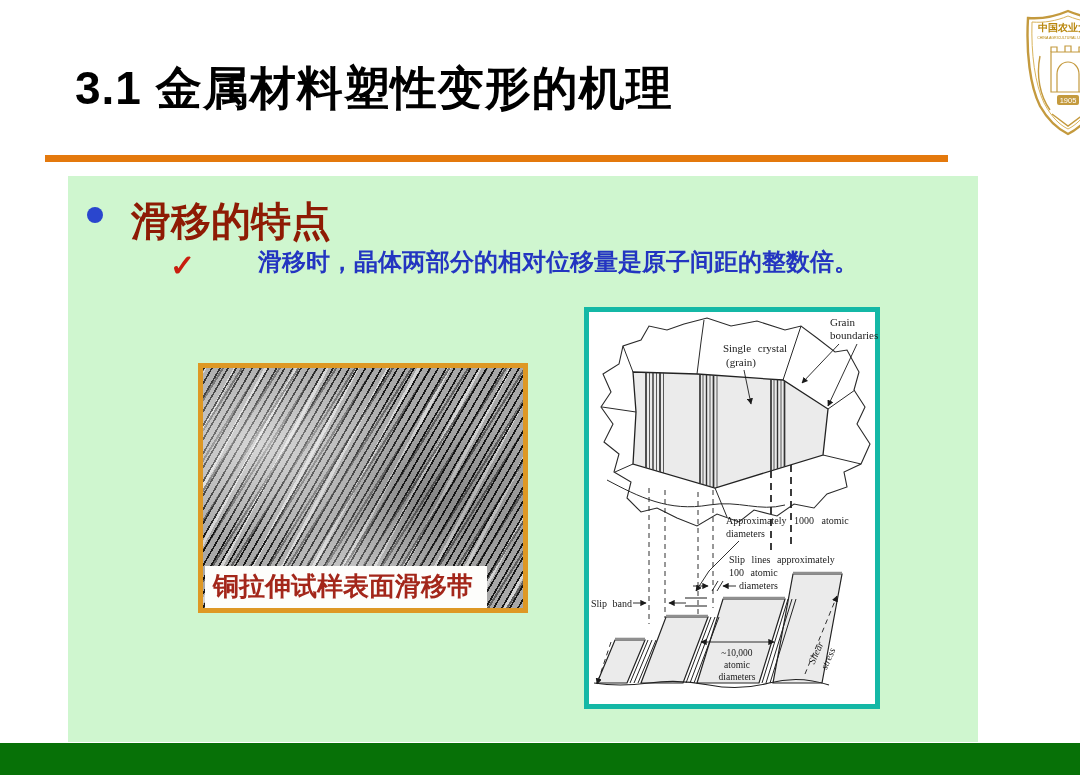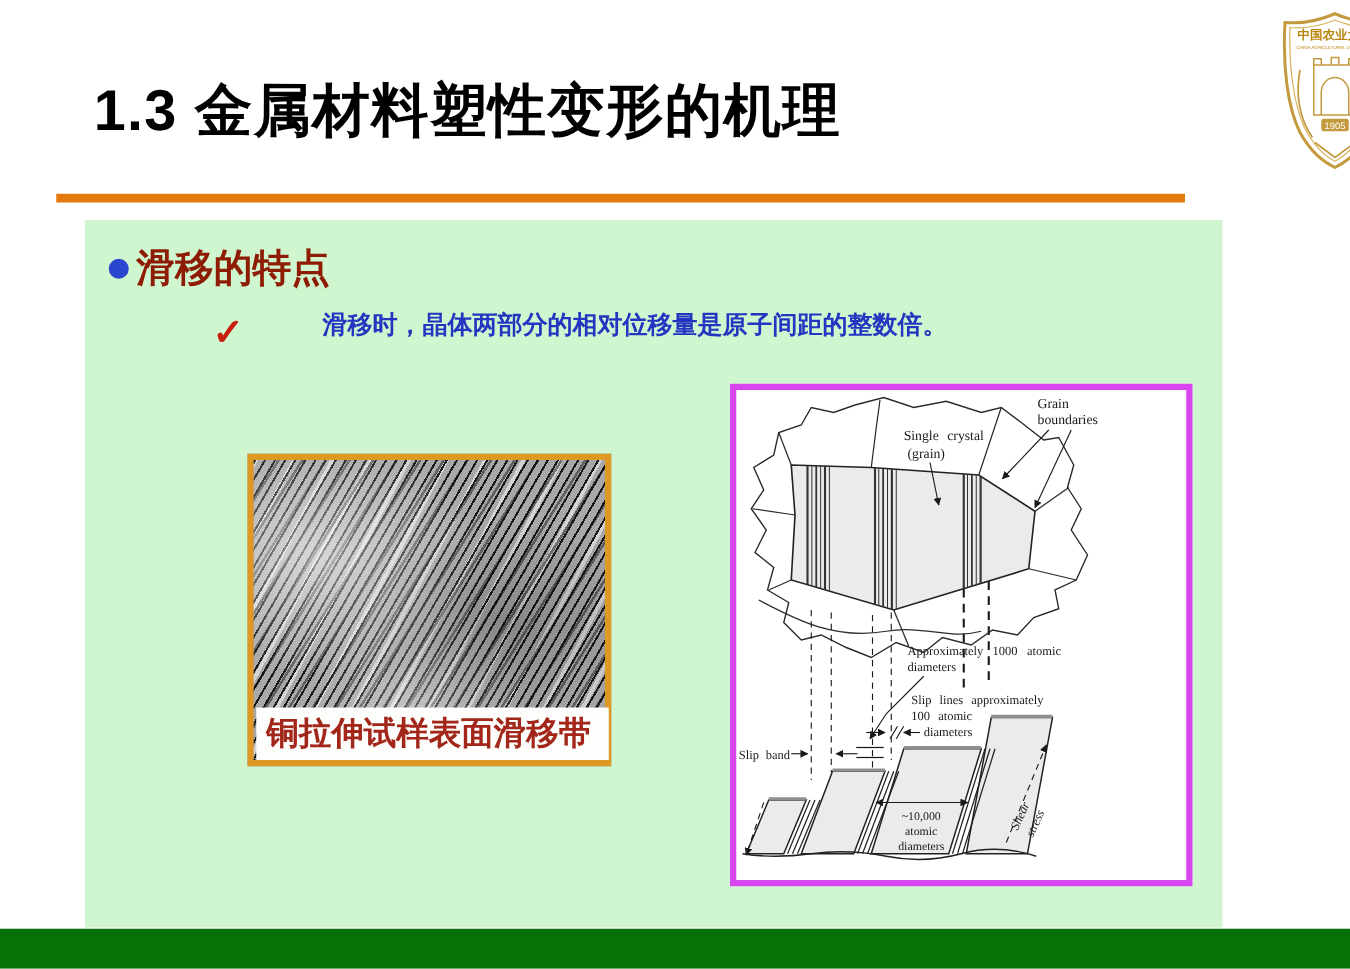--- a/index.html
+++ b/index.html
@@ -23,38 +23,38 @@
     position: absolute; left: 68px; top: 176px; width: 910px; height: 566px;
     background: #CFF6CF;
   }
 
   .heading-row { position: absolute; left: 87px; top: 194px; height: 40px; }
   .heading-bullet {
     position: absolute; left: 0; top: 13px; width: 16px; height: 16px;
     border-radius: 50%; background: #2A46CE;
   }
   .heading-text {
-    position: absolute; left: 22px; top: 0;
+    position: absolute; left: 44px; top: 0;
     font-family: "Liberation Serif", serif;
-    font-size: 31px; font-weight: bold; color: #8E1B04; white-space: nowrap;
+    font-size: 40px; font-weight: bold; color: #8E1B04; white-space: nowrap;
   }
 
   .point-row { position: absolute; left: 170px; top: 246px; }
   .check-glyph {
     position: absolute; left: 0; top: 2px;
     color: #C81E0F; font-size: 30px; font-weight: bold;
   }
   .point-text {
     position: absolute; left: 88px; top: 0;
     font-family: "Liberation Serif", serif;
-    font-size: 20px; font-weight: bold; color: #2335C1; white-space: nowrap;
+    font-size: 24px; font-weight: bold; color: #2335C1; white-space: nowrap;
   }
 
   .micrograph-box {
-    position: absolute; left: 198px; top: 363px; width: 291px; height: 250px;
+    position: absolute; left: 198px; top: 363px; width: 330px; height: 250px;
     border: 5px solid #DE9824; background: #9f9f9f;
   }
   .micrograph {
     position: absolute; inset: 0;
     background-color: #a8a8a8;
     background-image:
       radial-gradient(ellipse at 18% 32%, rgba(255,255,255,0.55), transparent 42%),
       radial-gradient(ellipse at 72% 55%, rgba(0,0,0,0.20), transparent 46%),
       radial-gradient(ellipse at 46% 85%, rgba(255,255,255,0.35), transparent 40%),
       repeating-linear-gradient(120deg, rgba(12,12,12,0.92) 0 1.6px, transparent 1.6px 7px),
@@ -62,43 +62,43 @@
       repeating-linear-gradient(118deg, rgba(255,255,255,0.50) 0 3px, transparent 3px 27px);
   }
   .micrograph-caption {
     position: absolute; left: 2px; bottom: 0;
     background: #fdfdfb; padding: 3px 14px 4px 8px;
     font-family: "Liberation Serif", serif;
     font-size: 26px; font-weight: bold; color: #A3261A; white-space: nowrap;
   }
 
   .diagram-box {
-    position: absolute; left: 584px; top: 307px; width: 370px; height: 402px;
-    border: 5px solid #d946ef; background: #ffffff;
+    position: absolute; left: 584px; top: 307px; width: 296px; height: 402px;
+    border: 5px solid #14b8a6; background: #ffffff;
   }
   .diagram-box svg { display: block; }
 
   .footer-bar {
     position: absolute; left: 0; top: 743px; width: 1080px; height: 32px;
     background: #077107;
   }
   .footer-brand {
     position: absolute; right: 28px; top: 745px; height: 30px;
     display: flex; align-items: center; gap: 8px;
   }
   .footer-brand-text { color: #ffffff; font-size: 26px; letter-spacing: 1px; }
 
   .diagram-label { font-family: "Liberation Serif", serif; fill: #1a1a1a; }
 </style>
 </head>
 <body>
 
 <div class="slide">
 
-  <div class="title">1.3 金属材料塑性变形的机理</div>
+  <div class="title">3.1 金属材料塑性变形的机理</div>
   <div class="title-rule"></div>
 
   <div class="logo">
     <svg width="88" height="130" viewBox="0 0 88 130">
       <path d="M44,3 C58,9 72,11 84,10 C86,45 82,78 72,98 C63,114 54,121 44,126 C34,121 25,114 16,98 C6,78 2,45 4,10 C16,11 30,9 44,3 Z" fill="#ffffff" stroke="#C49A3E" stroke-width="2.4"></path>
       <path d="M44,8 C56,13 68,15 80,14 C81,46 77,76 68,95 C60,110 52,117 44,121 C36,117 28,110 20,95 C11,76 7,46 8,14 C20,15 32,13 44,8 Z" fill="none" stroke="#D9B45C" stroke-width="1"></path>
       <text x="44" y="23" text-anchor="middle" font-size="10" font-weight="bold" fill="#B8860B" font-family="Liberation Serif, serif">中国农业大学</text>
       <text x="44" y="31" text-anchor="middle" font-size="3.6" fill="#B8860B">CHINA AGRICULTURAL UNIVERSITY</text>
       <g stroke="#C49A3E" stroke-width="1.2" fill="none">
         <path d="M27,44 L61,44 L61,84 L27,84 Z"></path>

